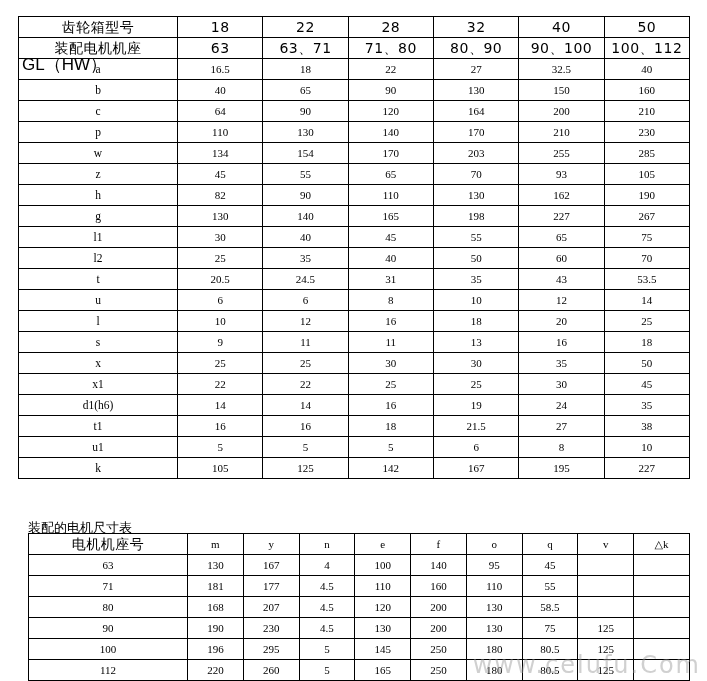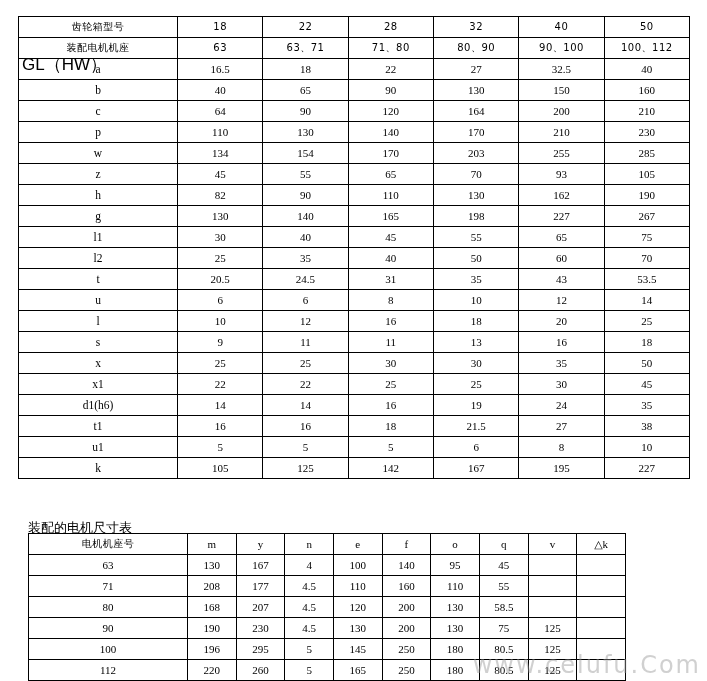--- a/index.html
+++ b/index.html
@@ -53,36 +53,36 @@
     padding: 0;
     height: 20px;
     line-height: 20px;
     white-space: nowrap;
   }
   td.label {
     font-size: 11.5px;
   }
   td.cjk {
     font-family: "DejaVu Sans", sans-serif;
-    font-size: 10px;
+    font-size: 14px;
     letter-spacing: 0.5px;
     border-radius: 8px;
   }
   #table-main {
     left: 18px;
     top: 16px;
     width: 672px;
   }
   #table-main td:first-child {
     width: 158px;
   }
   #table-motor {
     left: 28px;
     top: 533px;
-    width: 598px;
+    width: 662px;
   }
   #table-motor td:first-child {
     width: 158px;
   }
   .wm {
     position: absolute;
     right: 6px;
     bottom: 2px;
     font-family: "DejaVu Sans", sans-serif;
     font-size: 24px;
@@ -336,21 +336,21 @@
           <td>4</td>
           <td>100</td>
           <td>140</td>
           <td>95</td>
           <td>45</td>
           <td></td>
           <td></td>
         </tr>
         <tr>
           <td>71</td>
-          <td>208</td>
+          <td>181</td>
           <td>177</td>
           <td>4.5</td>
           <td>110</td>
           <td>160</td>
           <td>110</td>
           <td>55</td>
           <td></td>
           <td></td>
         </tr>
         <tr>

